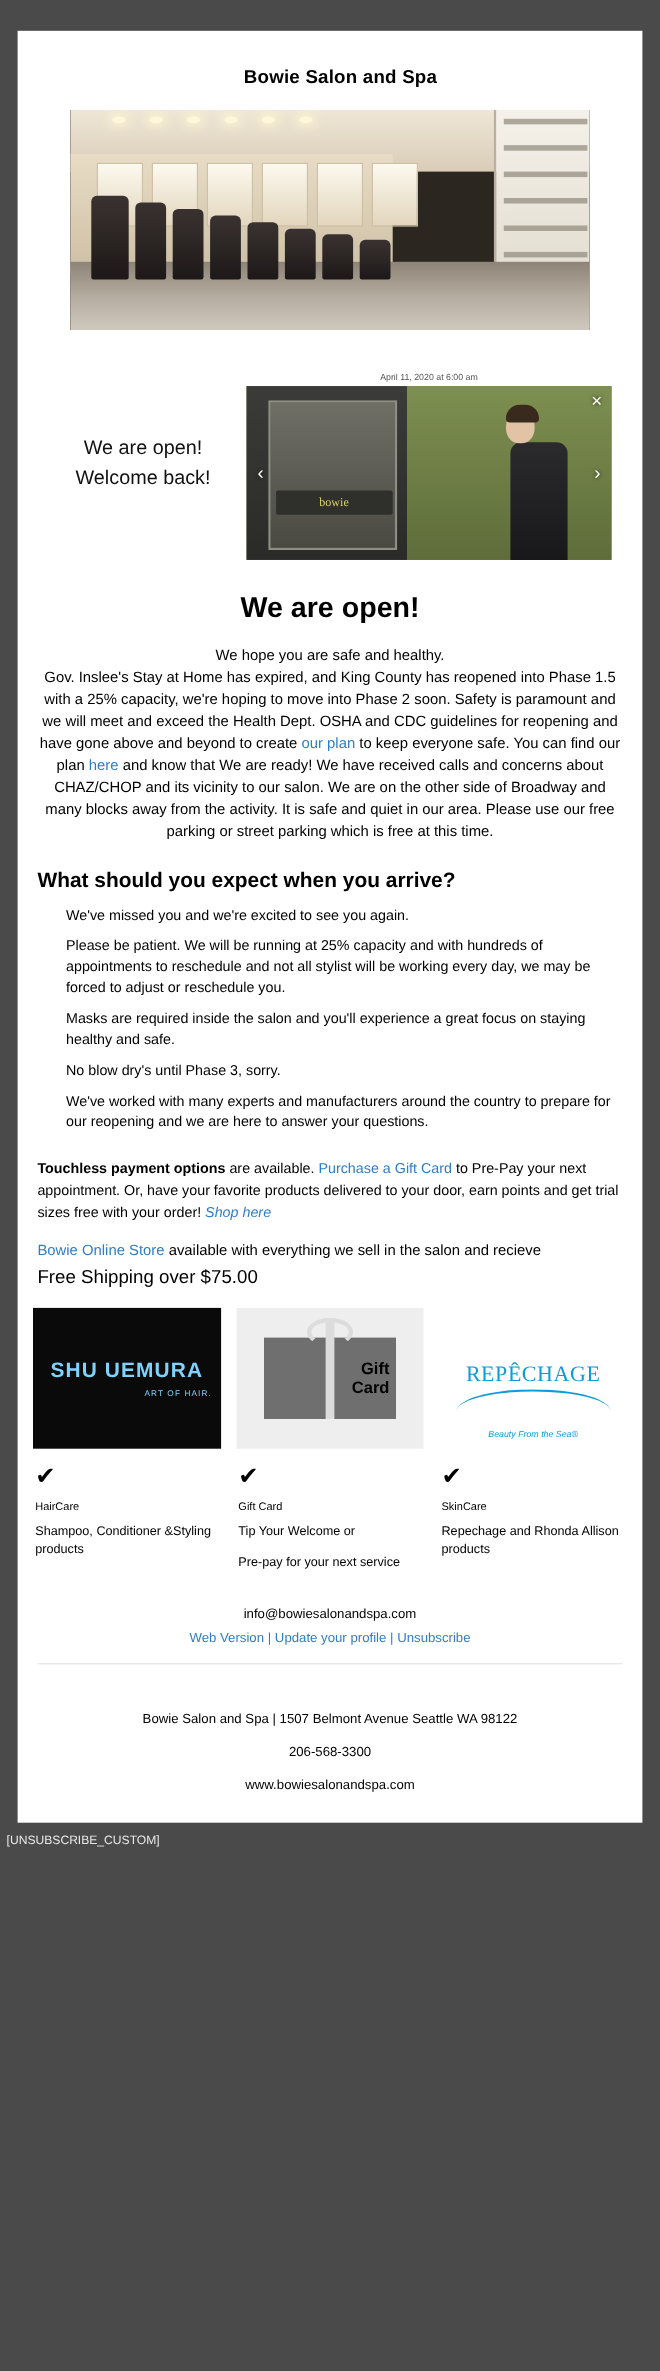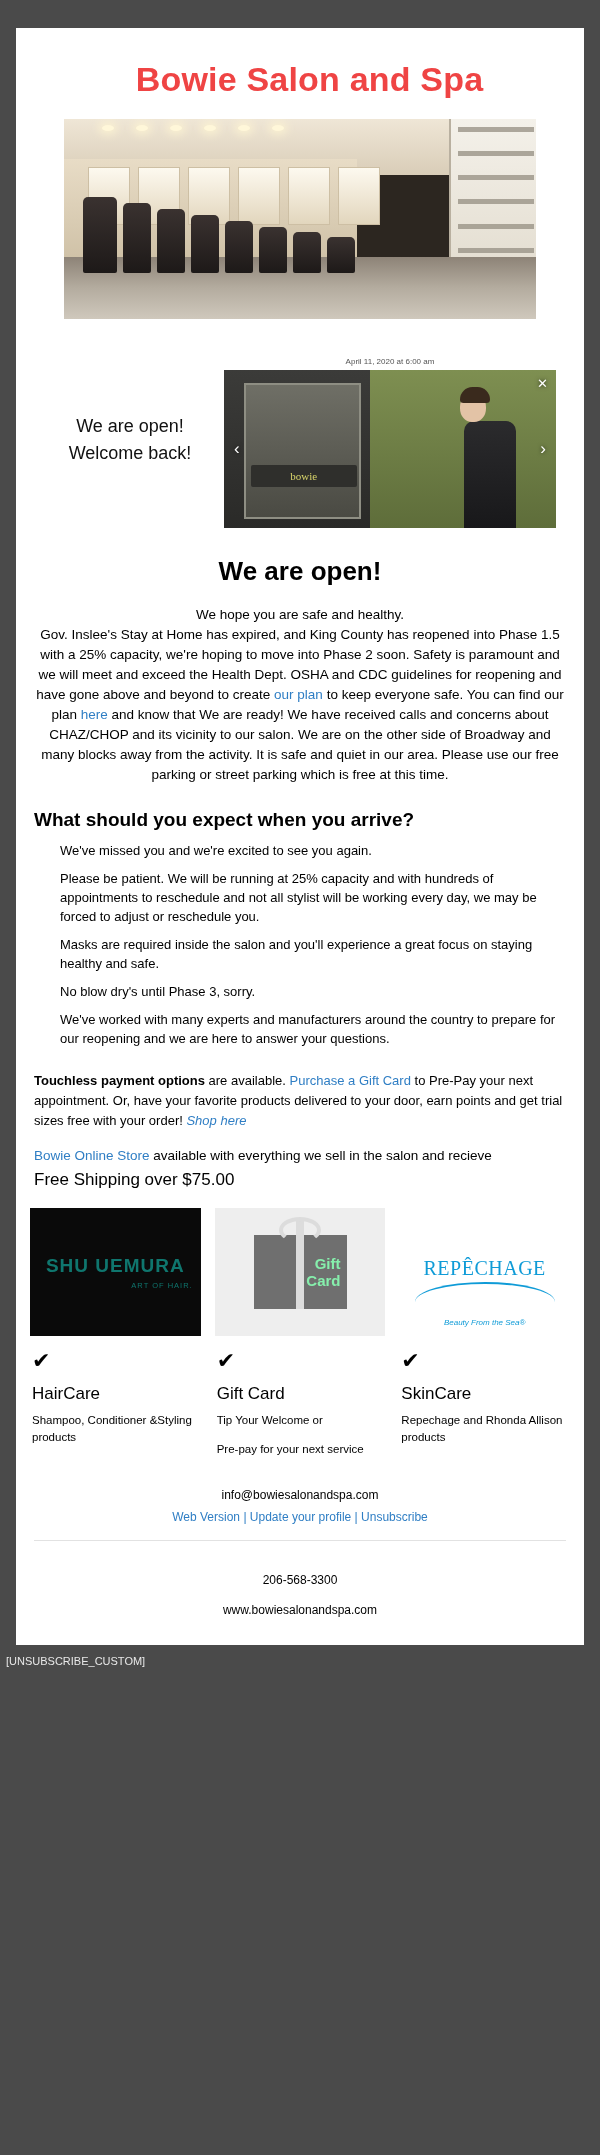--- a/index.html
+++ b/index.html
@@ -23,22 +23,22 @@
   }
   .email-body {
     width: 568px;
     margin: 0 auto;
     background: #ffffff;
     box-sizing: border-box;
     padding: 0 0 10px 0;
   }
   .header-title {
     text-align: center;
-    color: #ef4444;
-    font-size: 34px;
+    color: #000000;
+    font-size: 17px;
     font-weight: bold;
     padding: 32px 10px 20px 10px;
     letter-spacing: 0.2px;
     margin-left: 19px;
   }
   .hero-wrap {
     padding: 0 48px;
   }
   .hero {
     width: 100%;
@@ -267,34 +267,34 @@
     height: 128px;
     display: flex;
     align-items: center;
     justify-content: center;
     position: relative;
     overflow: hidden;
   }
   .prod-img.shu {
     background: #0a0a0a;
     flex-direction: column;
-    color: #0f766e;
+    color: #7dd3fc;
   }
   .prod-img.shu .brand {
     font-size: 19px; font-weight: bold; letter-spacing: 1px;
   }
   .prod-img.shu .sub {
     font-size: 7.5px; letter-spacing: 1px; align-self: flex-end;
     margin-right: 8px; margin-top: 4px;
   }
   .prod-img.gift { background: #eeeeee; }
   .giftbox {
-    width: 93px; height: 74px; background: #6f6f6f;
+    width: 120px; height: 74px; background: #6f6f6f;
     position: relative; display: flex; align-items: center; justify-content: center;
-    color: #86efac;
+    color: #000000;
   }
   .giftbox .ribbon-v {
     position: absolute; left: 50%; top: -16px; bottom: 0; width: 8px;
     background: #dcdcdc; transform: translateX(-50%);
   }
   .giftbox .bow {
     position: absolute; top: -18px; left: 50%; transform: translateX(-50%);
     width: 34px; height: 18px;
     border: 4px solid #dcdcdc; border-radius: 50%;
     border-bottom-color: transparent;
@@ -313,21 +313,21 @@
     margin-top: 39px;
   }
   .rep-sub { color: #0f9bd7; font-size: 8px; font-style: italic; margin-top: 16px; }
   .rep-wave {
     width: 140px; height: 18px; margin-top: 2px;
     border-top: 2px solid #0f9bd7;
     border-radius: 50% / 100% 100% 0 0;
   }
 
   .check { font-size: 22px; padding: 12px 0 2px 2px; }
-  .prod-title { font-size: 17px; padding: 8px 0 8px 2px; }
+  .prod-title { font-size: 10px; padding: 8px 0 8px 2px; }
   .prod-desc { font-size: 11.5px; line-height: 17px; padding-left: 2px; }
 
   .contact {
     text-align: center;
     font-size: 12px;
     padding: 30px 0 0 0;
   }
   .links {
     text-align: center;
     font-size: 12px;
@@ -502,19 +502,20 @@
     <div class="links">
       <a href="#">Web Version</a>
       <span class="sep">|</span>
       <a href="#">Update your profile</a>
       <span class="sep">|</span>
       <a href="#">Unsubscribe</a>
     </div>
 
     <div class="hr"></div>
 
+    <div class="footaddr">Bowie Salon and Spa | 1507 Belmont Avenue Seattle WA 98122</div>
     <div class="footphone">206-568-3300</div>
     <div class="footweb">www.bowiesalonandspa.com</div>
 
   </div>
 
   <div class="unsub-tag">[UNSUBSCRIBE_CUSTOM]</div>
 </div>
 
 </body></html>

